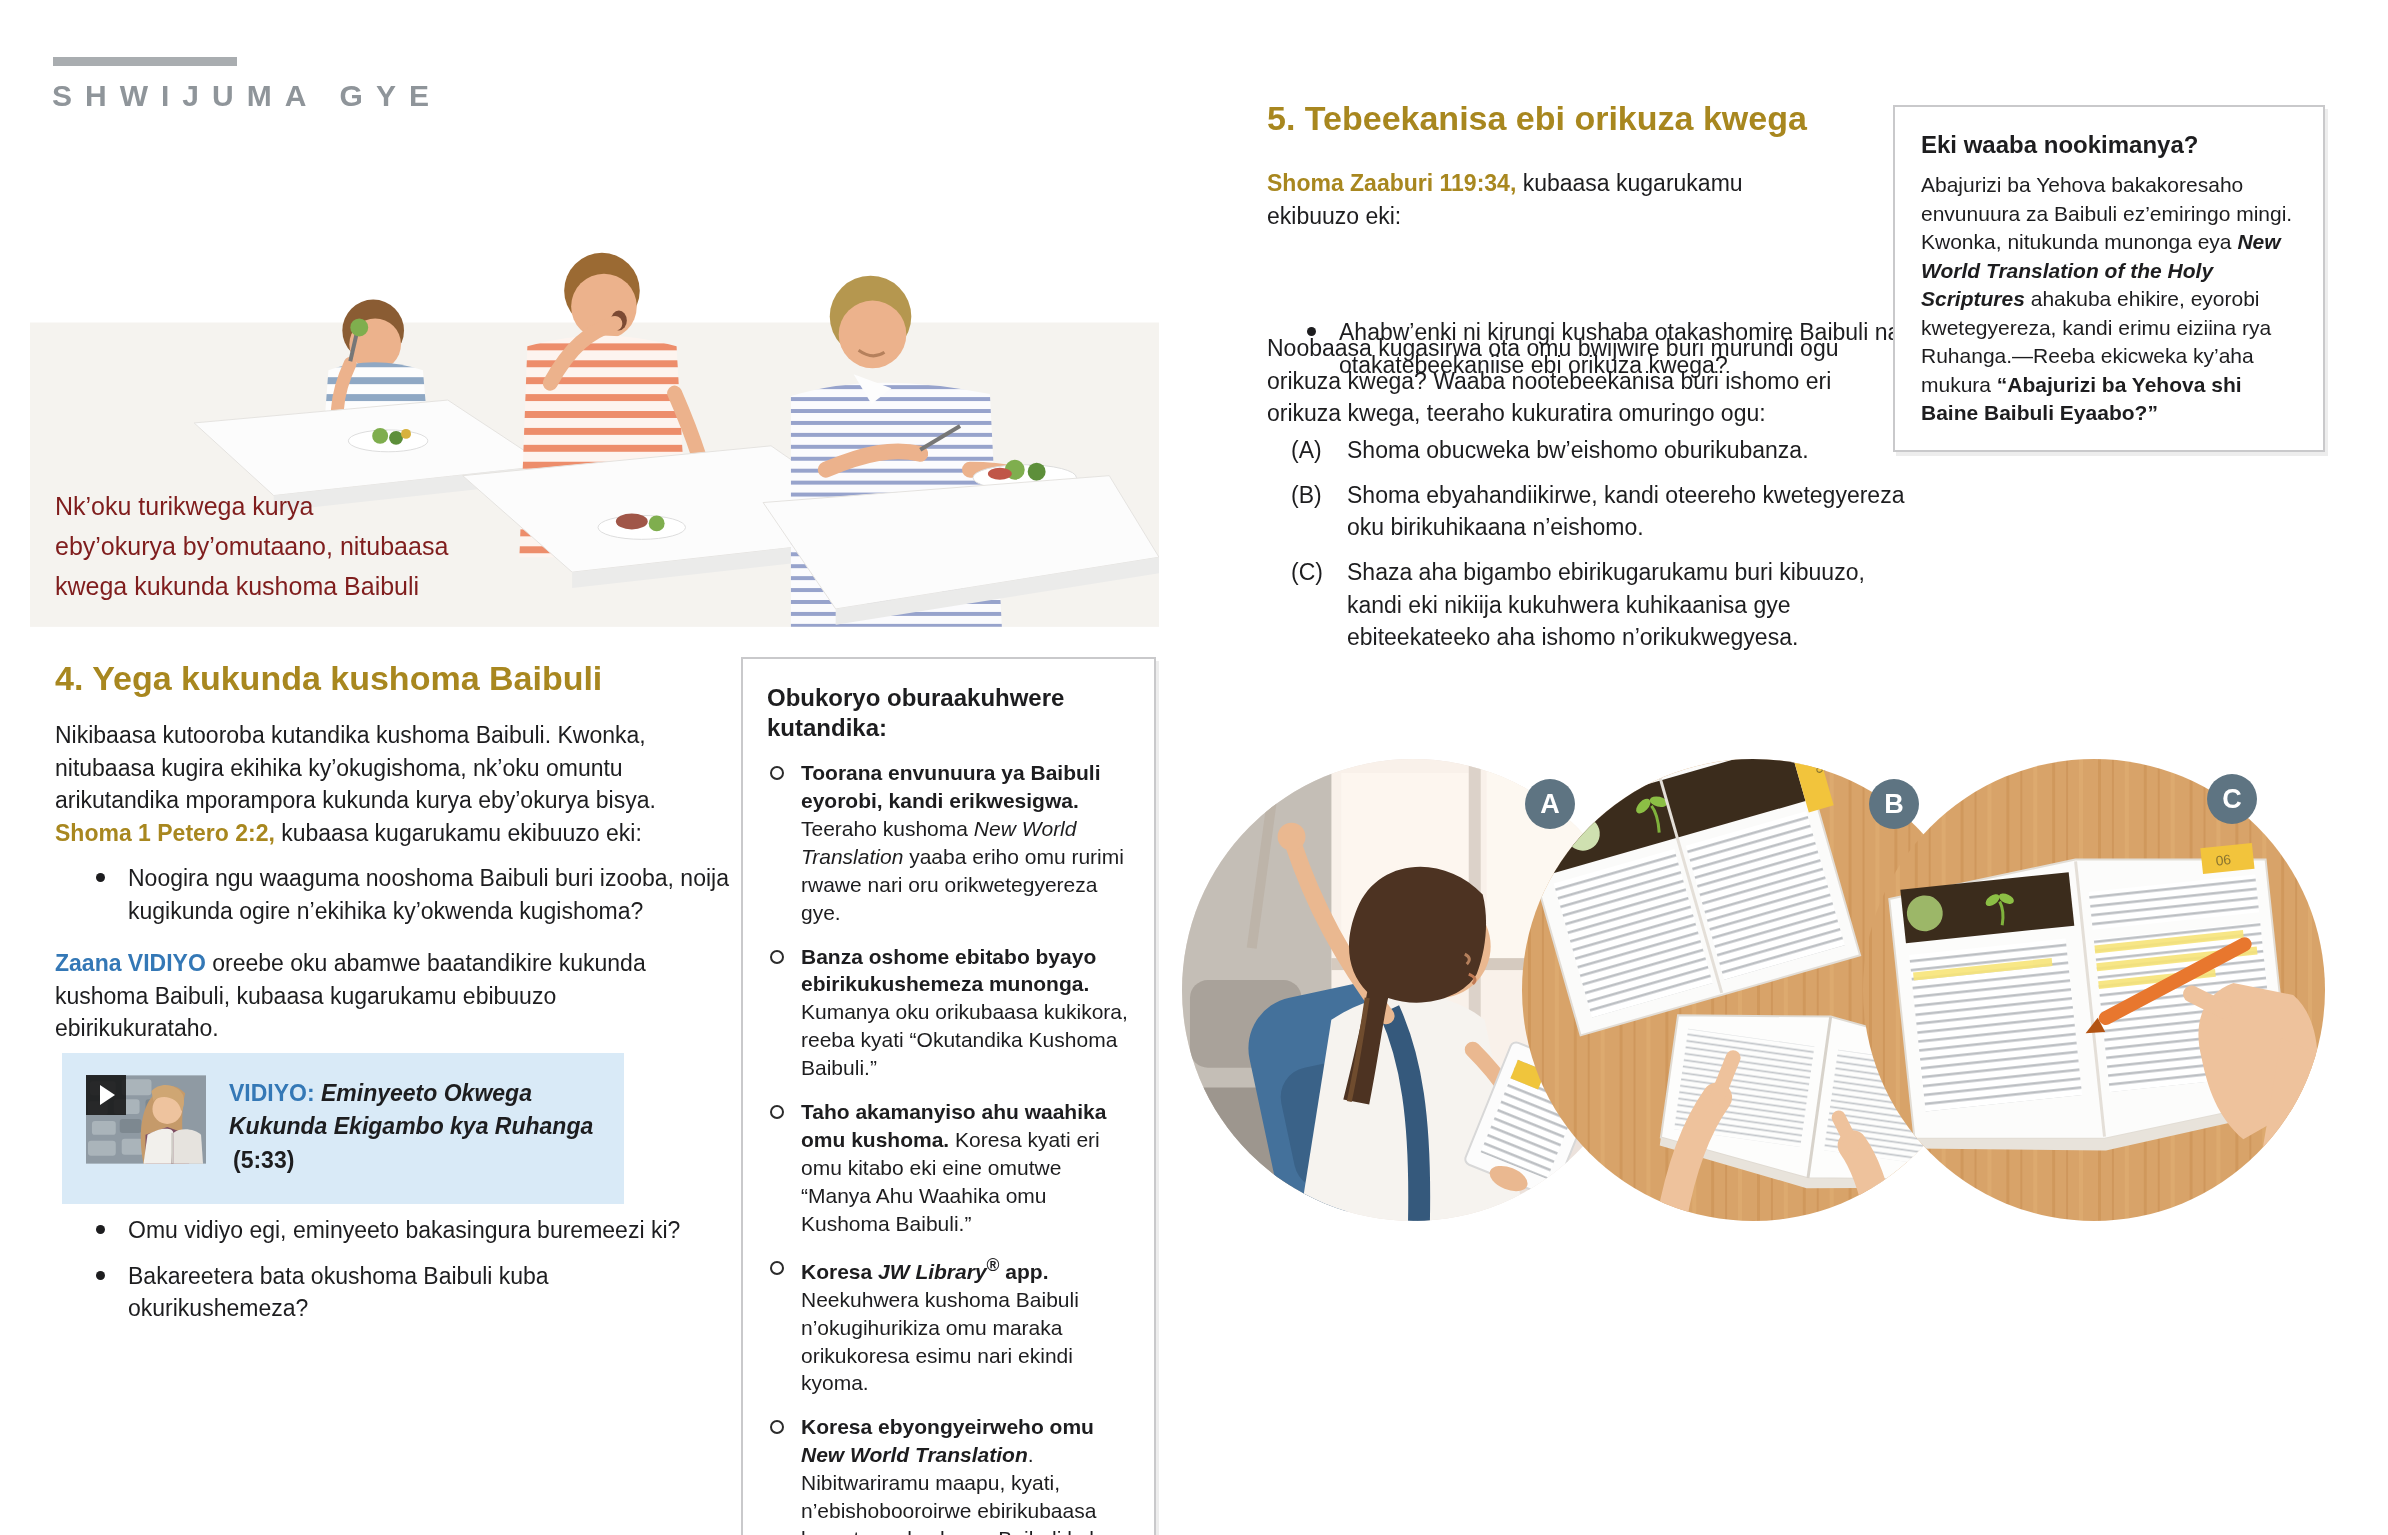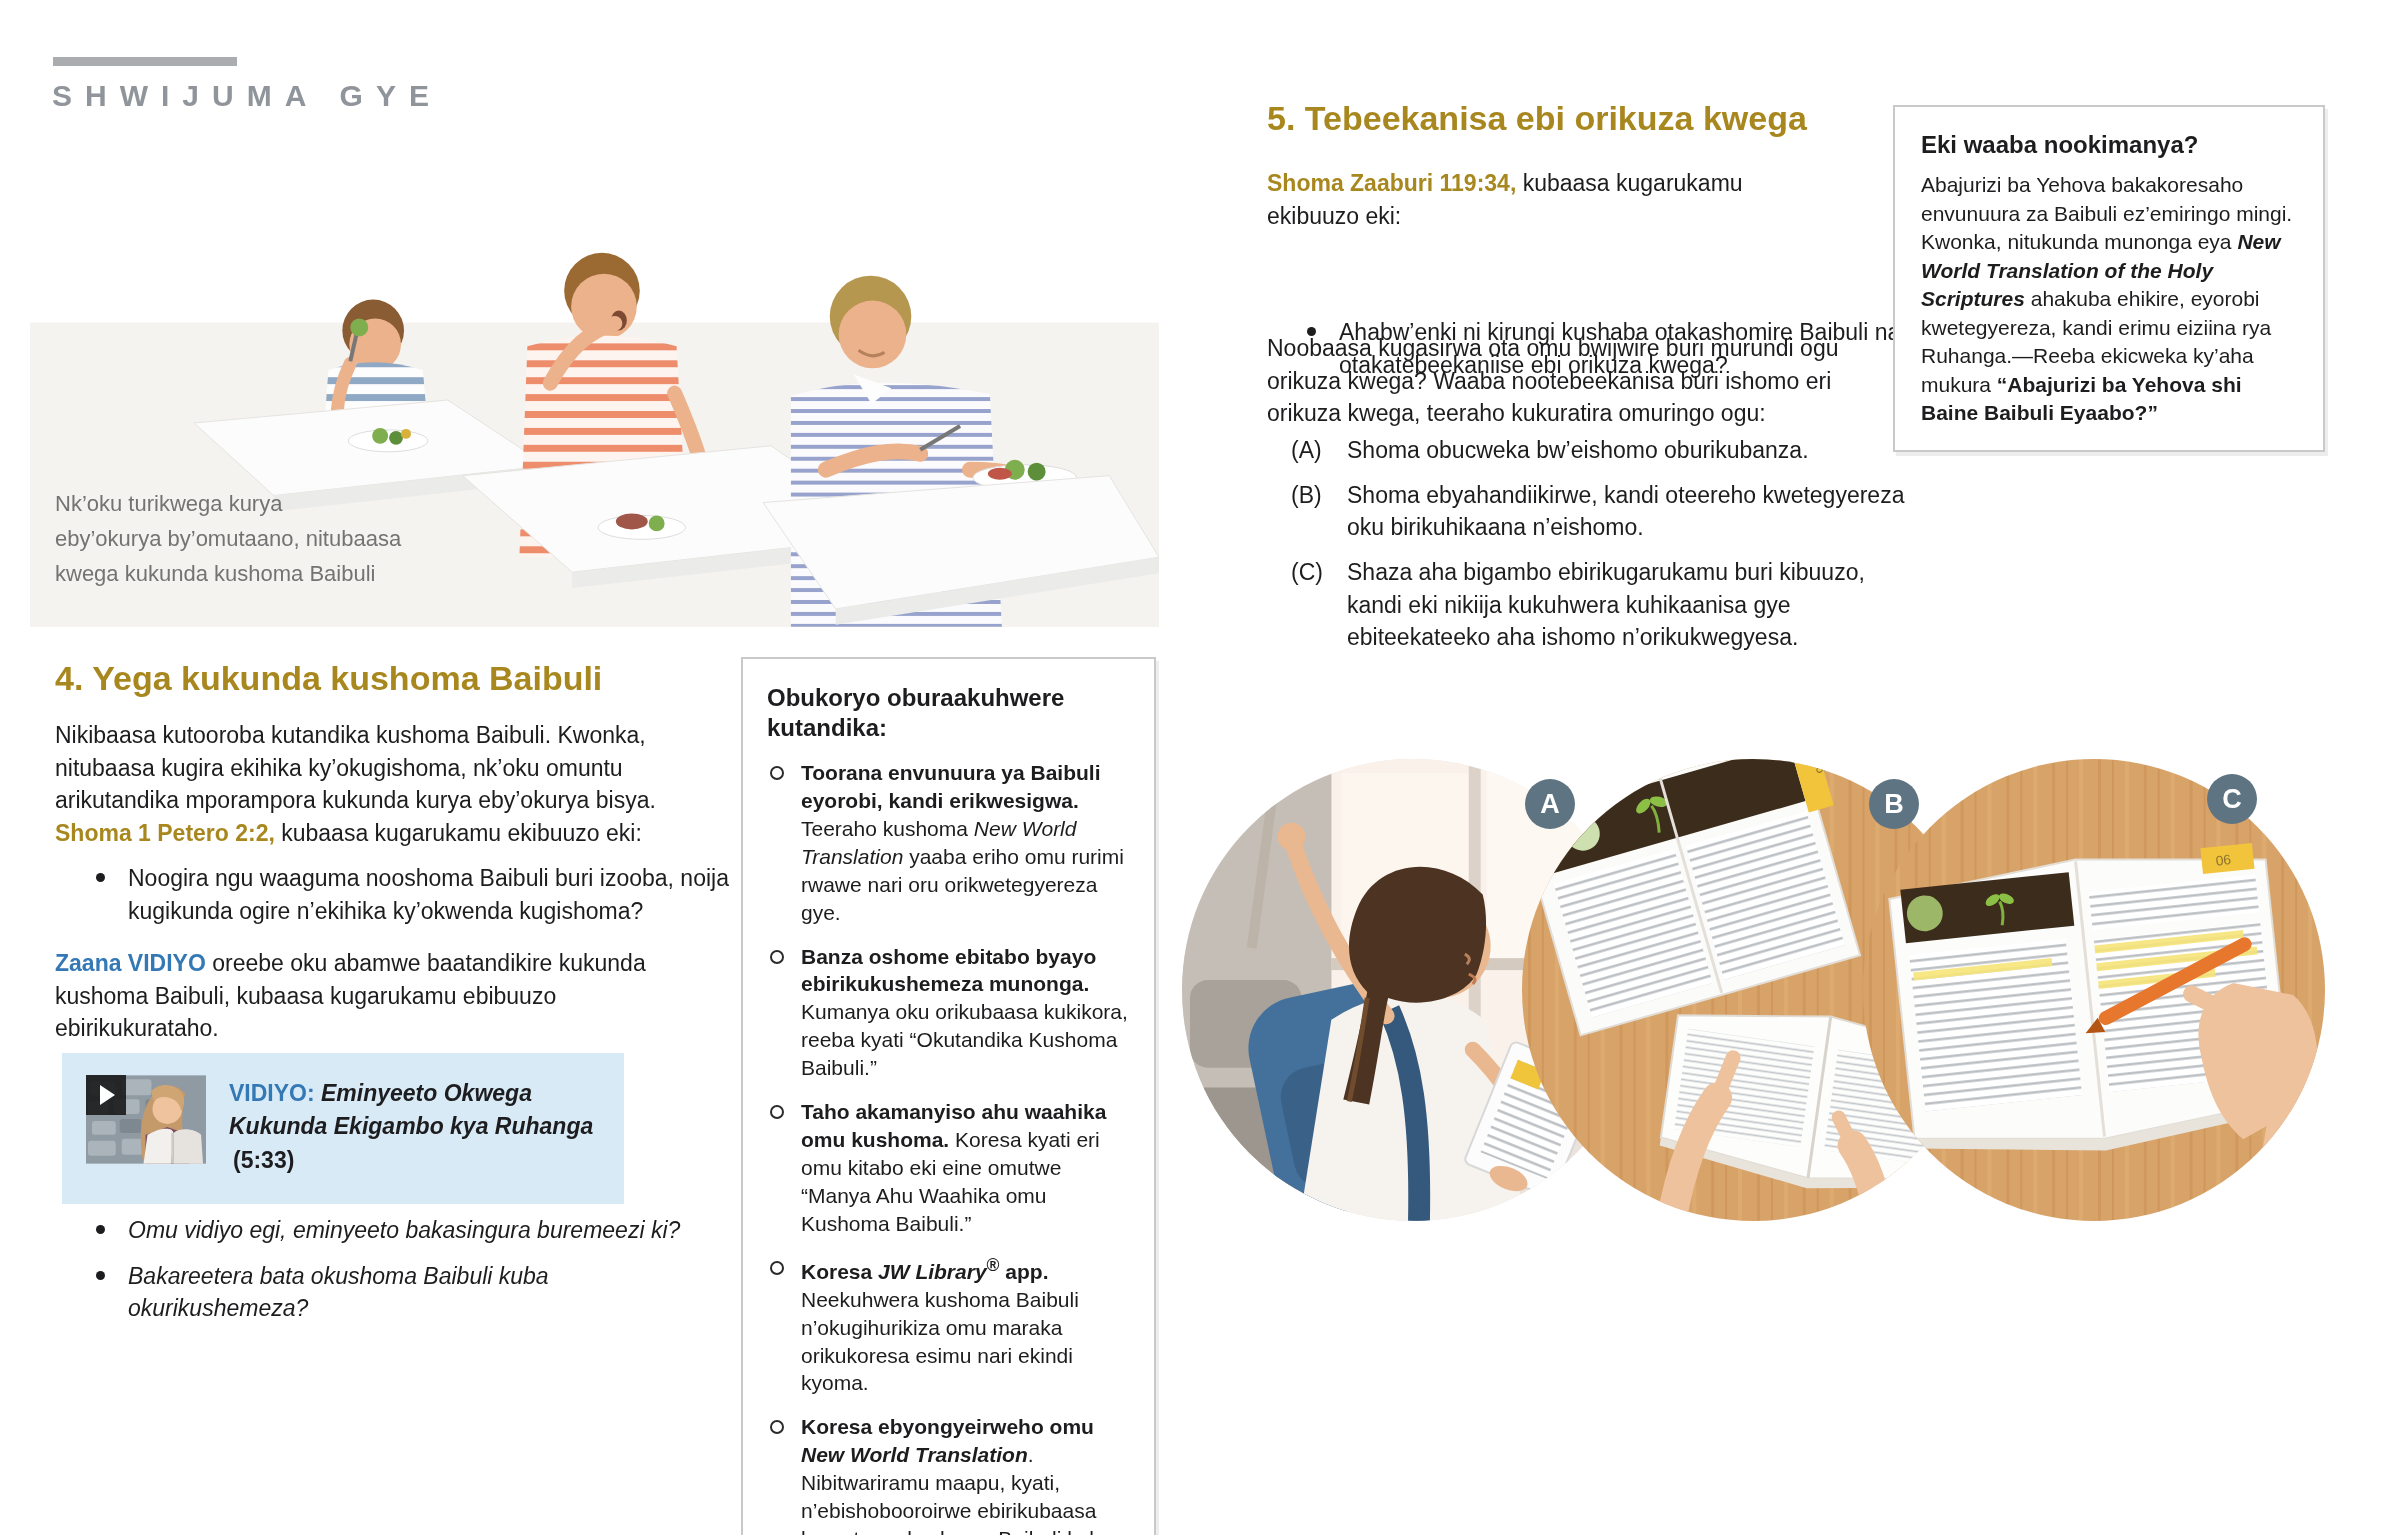--- a/index.html
+++ b/index.html
@@ -11,21 +11,21 @@
 
   
   .kicker-rule { left:53px; top:57px; width:184px; height:9px; background:#a9adb0; }
   .kicker { left:52px; top:79px; font-size:30px; font-weight:bold; letter-spacing:13px; color:#8f959a; }
 
   .intro { left:55px; top:146px; width:1010px; font-size:25px; line-height:1.44; color:#171717; }
 
   
   .hero { left:30px; top:199px; width:1129px; height:428px; }
   .hero svg { display:block; }
-  .hero-caption { left:55px; top:486px; font-size:22px; line-height:1.6; color:#737373; white-space:pre-line; }
+  .hero-caption { left:55px; top:486px; font-size:25px; line-height:1.6; color:#7f1d1d; white-space:pre-line; }
 
   h2.sec { margin:0; font-size:34px; font-weight:bold; color:#a8871f; line-height:1.1; }
   .sec4 { left:55px; top:660px; }
   .sec5 { left:1267px; top:100px; }
 
   .body-txt { font-size:23px; line-height:1.42; color:#1d1d1f; }
   .p1 { left:55px; top:719px; width:655px; }
   .goldlink { color:#a8871f; font-weight:bold; text-decoration:none; cursor:pointer; }
   .bluelink { color:#3478b6; font-weight:bold; cursor:pointer; }
 
@@ -38,21 +38,21 @@
   .video-card { left:62px; top:1053px; width:562px; height:151px; background:#d9eaf7; }
   .vthumb { position:absolute; left:24px; top:22px; width:120px; height:89px; overflow:hidden; }
   .vthumb svg { display:block; }
   .play { position:absolute; left:0; top:0; width:40px; height:40px; background:rgba(20,20,20,0.88); }
   .play::after { content:""; position:absolute; left:14px; top:10px; width:0; height:0;
     border-left:15px solid #ffffff; border-top:10px solid transparent; border-bottom:10px solid transparent; }
   .vtext { position:absolute; left:167px; top:24px; width:376px; font-size:23px; line-height:1.45; font-weight:bold; }
   .vtitle { font-style:italic; }
   .vdur { margin-left:4px; }
 
-  .vquestions { left:92px; top:1214px; width:597px;font-style:italic; }
+  .vquestions { left:92px; top:1214px; width:597px; }
   .vquestions .bullet { margin-bottom:13px; }
 
   
   .tips-box { left:741px; top:657px; width:415px; min-height:736px; background:#fff;
     border:2px solid #c9c9cb; box-shadow:3px 4px 0 rgba(0,0,0,0.07); box-sizing:border-box; padding:24px 22px 20px 24px; }
   .tips-box h3 { margin:0 0 14px 0; font-size:24px; line-height:1.25; }
   .tip { position:relative; padding-left:34px; font-size:21px; line-height:1.33; margin-top:16px; }
   .tip .ring { position:absolute; left:3px; top:7px; width:10px; height:10px; border:2.5px solid #2b2b2b; border-radius:50%; }
   .b { font-weight:bold; } .i { font-style:italic; } .bi { font-weight:bold; font-style:italic; }
 

